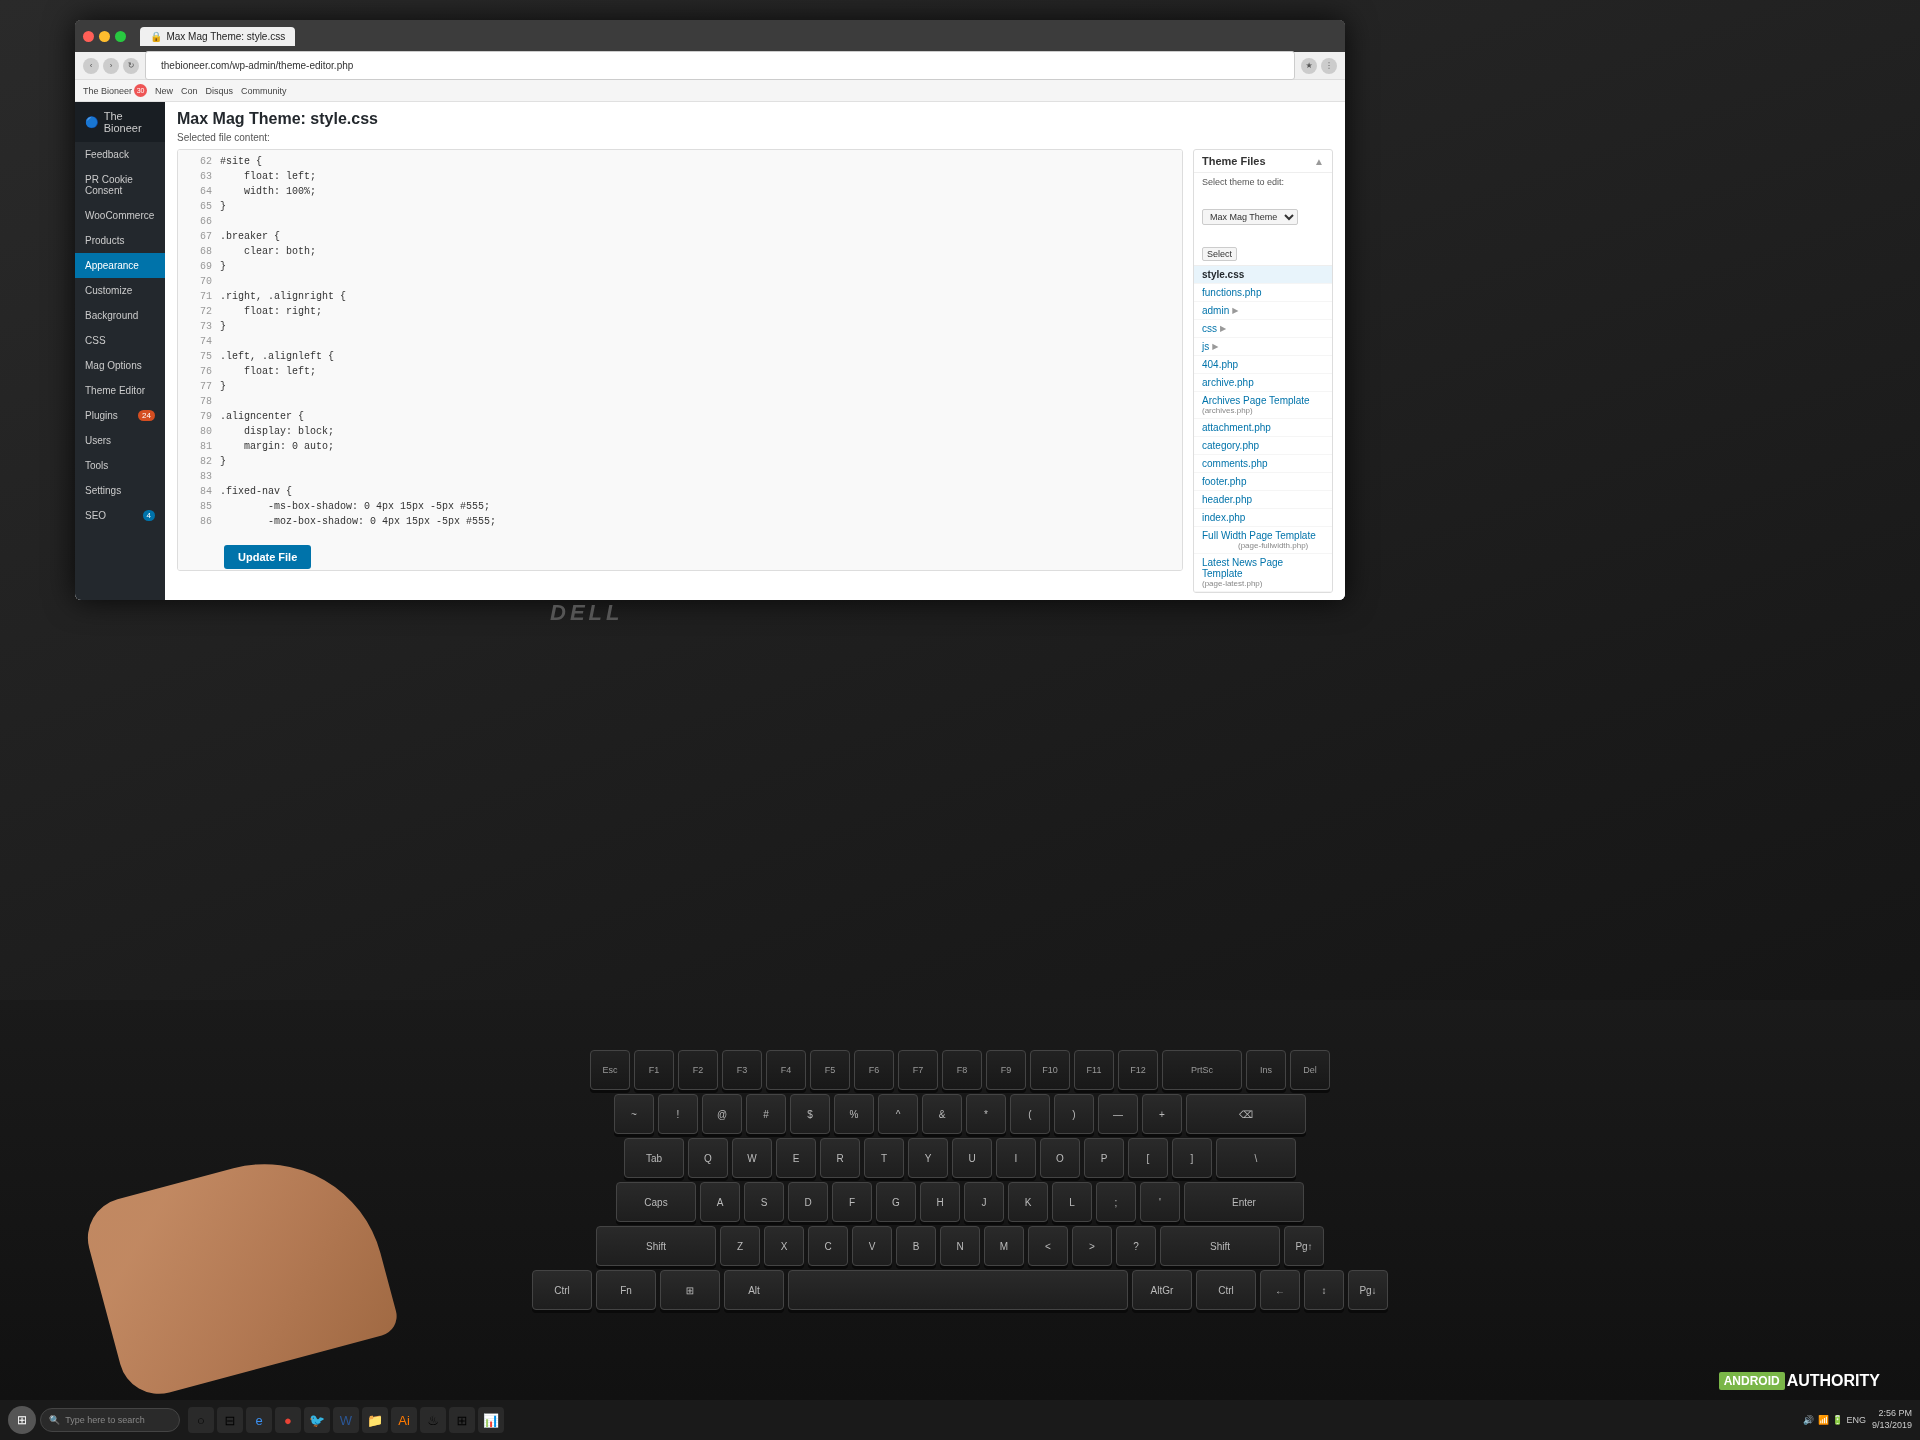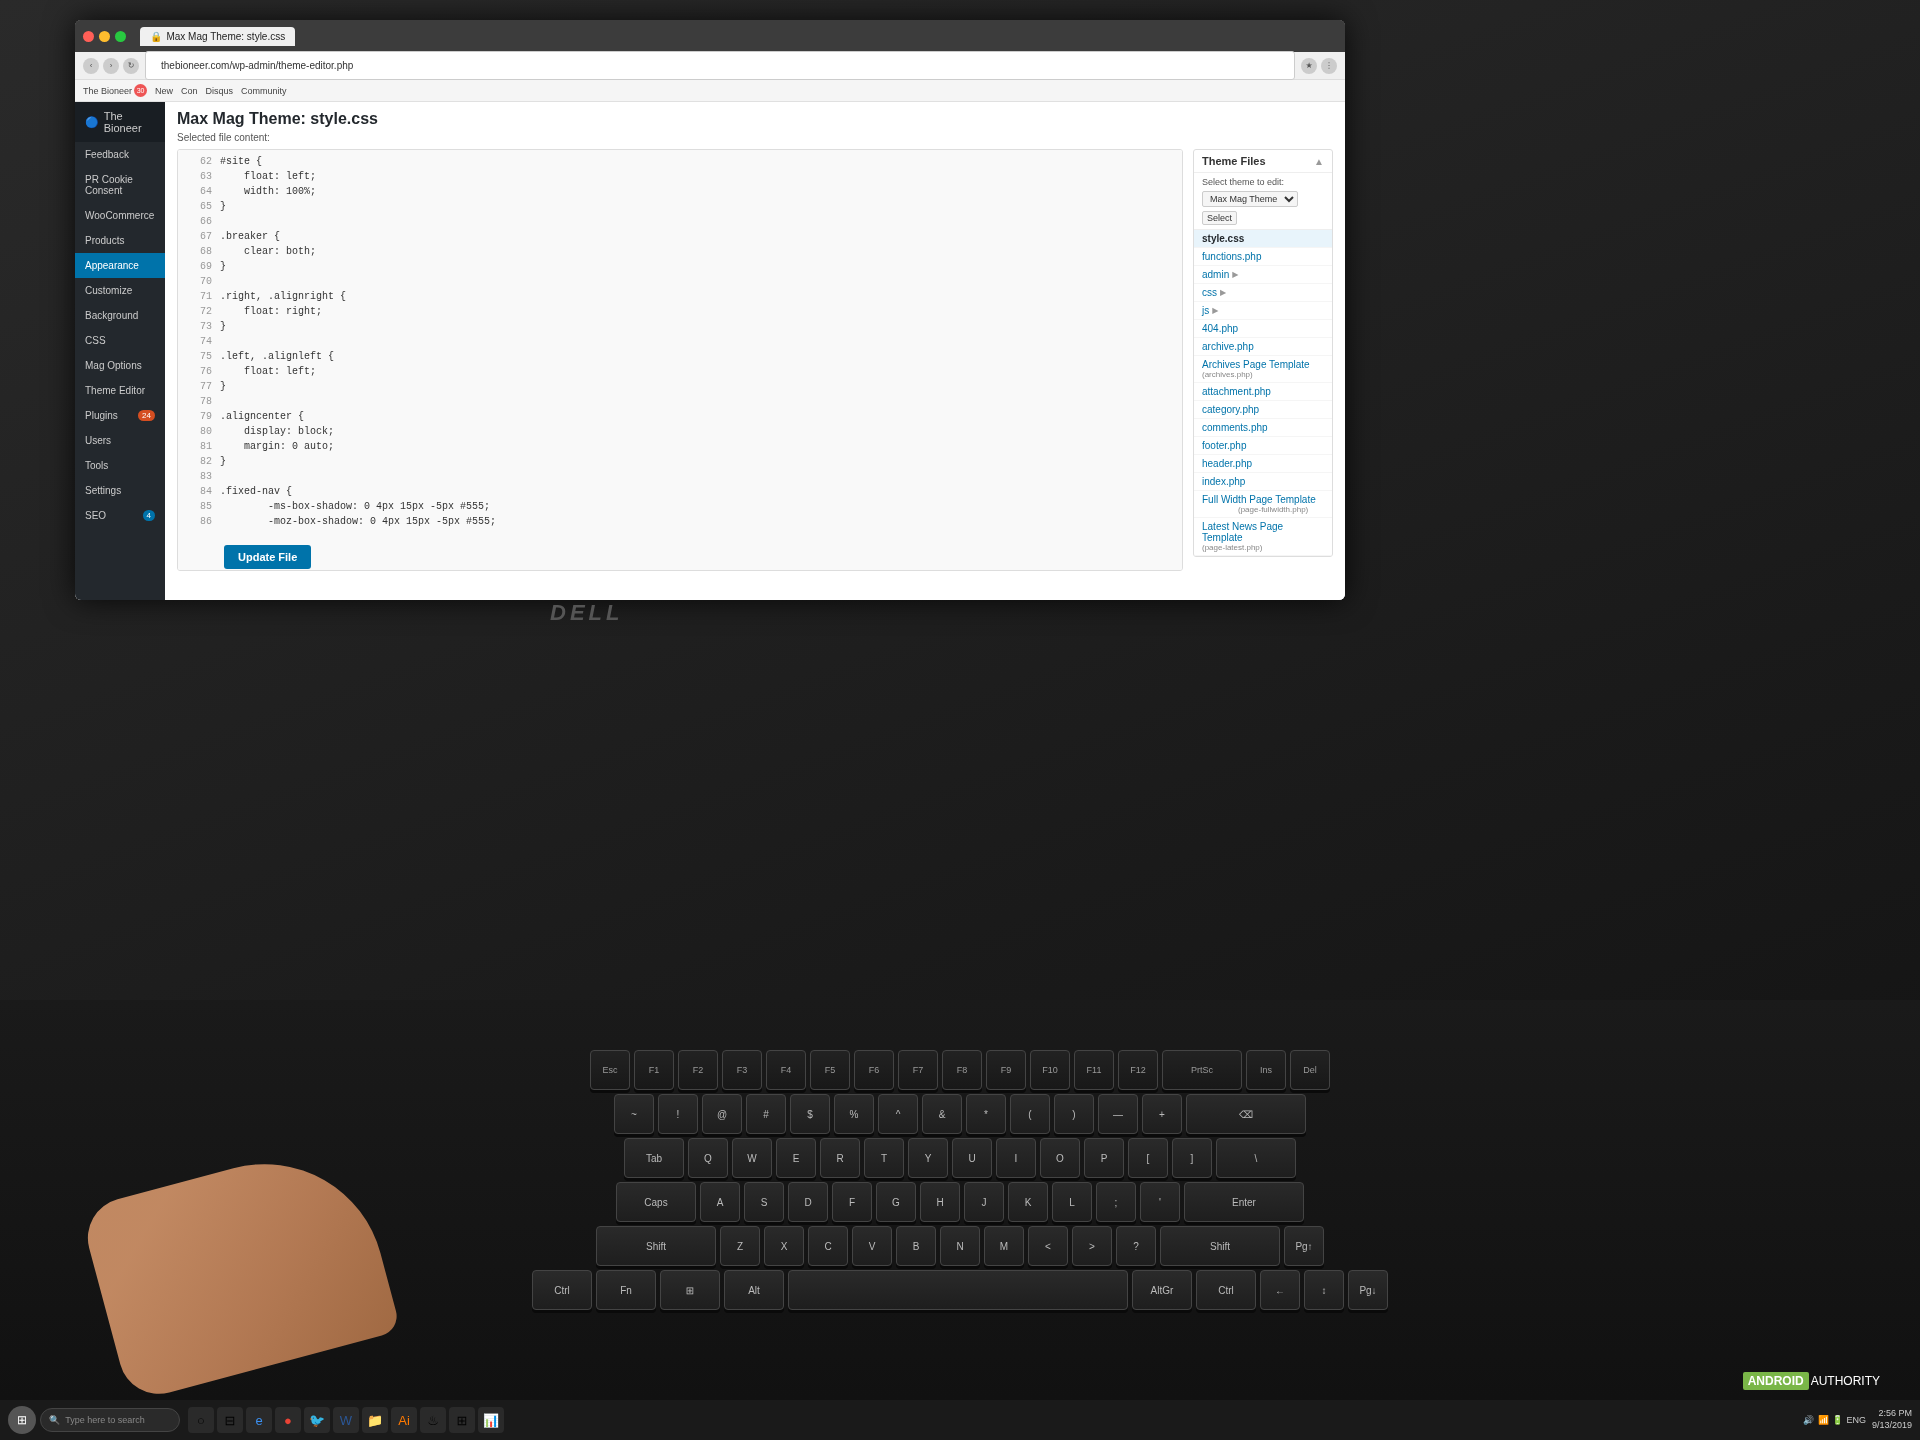--- a/index.html
+++ b/index.html
@@ -283,21 +283,21 @@
       font-weight: 600;
       color: #333;
     }
     .select-theme-row {
       font-size: 9px;
       color: #555;
       padding: 4px 8px;
       border-bottom: 1px solid #eee;
       display: flex;
       align-items: center;
-      gap: 4px;
+      gap: 22px;
       flex-wrap: wrap;
     }
     .select-theme-dropdown {
       background: #f5f5f5;
       border: 1px solid #ccc;
       border-radius: 2px;
       font-size: 9px;
       padding: 1px 3px;
       color: #333;
     }
@@ -489,22 +489,22 @@
     .watermark-android {
       background: #7ab648;
       color: #fff;
       font-size: 12px;
       font-weight: 700;
       padding: 2px 5px;
       border-radius: 2px;
     }
     .watermark-authority {
       color: #fff;
-      font-size: 12px;
-      font-weight: 400;
+      font-size: 16px;
+      font-weight: 700;
     }
 
     
     .bg-plants {
       position: absolute;
       top: 0; right: 0;
       width: 400px; height: 580px;
       background: linear-gradient(135deg, #2d4a1e 0%, #3a5a28 40%, #4a6a35 100%);
       clip-path: polygon(30% 0%, 100% 0%, 100% 100%, 0% 100%);
       opacity: 0.7;

